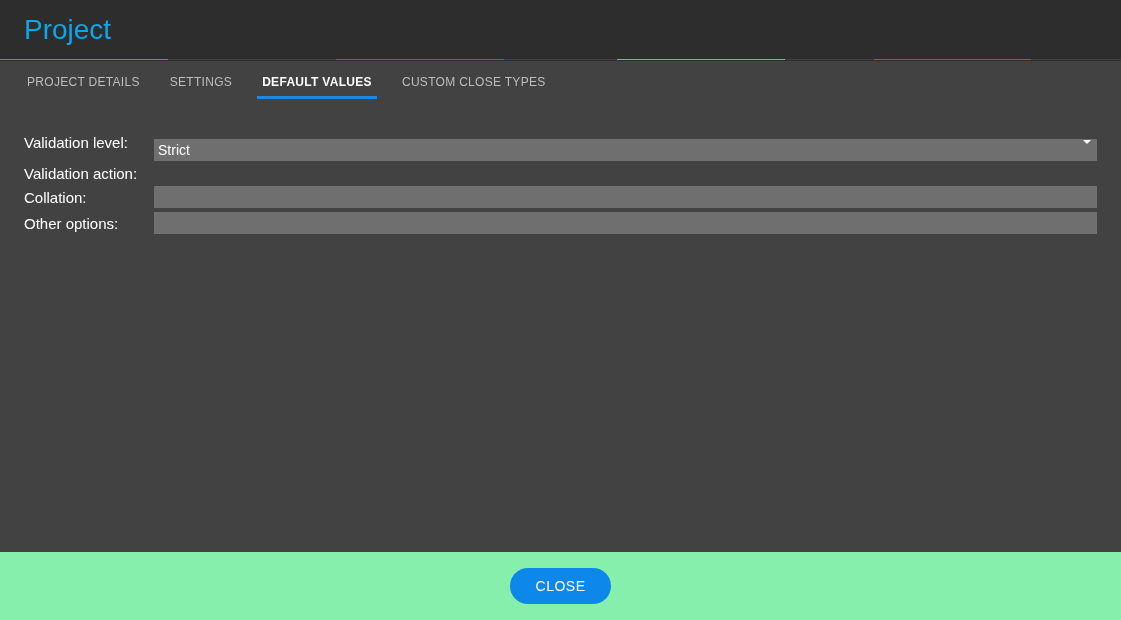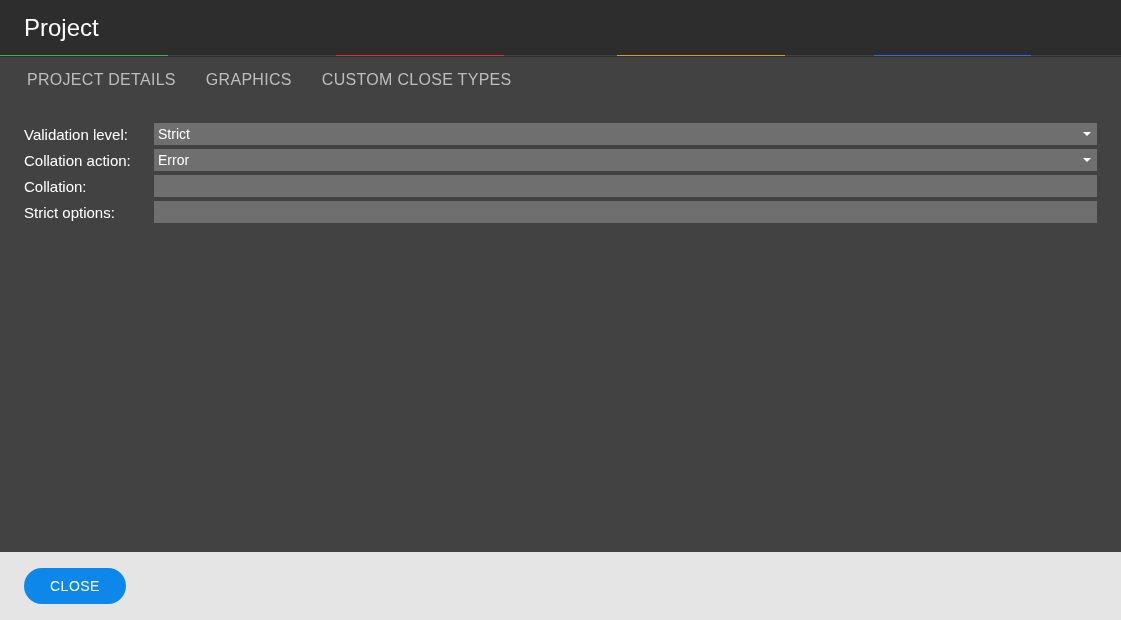--- a/index.html
+++ b/index.html
@@ -48,33 +48,33 @@
         #d29a2a 70%,
         #424242 70%,
         #424242 78%,
         #2a6fd2 78%,
         #2a6fd2 92%,
         #424242 92%,
         #424242 100%
       );
     }
     .header-title {
-      font-size: 24px;
+      font-size: 28px;
       font-weight: 400;
-      color: #ffffff;
+      color: #0ea5e9;
     }
     .tabs {
       display: flex;
       background: #424242;
       padding: 0 12px;
       gap: 0;
     }
     .tab {
       padding: 14px 15px 12px 15px;
-      font-size: 16px;
+      font-size: 12px;
       font-weight: 400;
       letter-spacing: 0.3px;
       color: #bdbdbd;
       cursor: pointer;
       position: relative;
       white-space: nowrap;
     }
     .tab.active {
       color: #ffffff;
       font-weight: 600;
@@ -123,37 +123,38 @@
       outline: none;
       line-height: 18px;
     }
     .text-input {
       padding-right: 4px;
     }
     .select-display {
       cursor: pointer;
       user-select: none;
       display: block;
+      margin-top: 16px;
     }
     .dropdown-arrow {
       position: absolute;
       right: 6px;
       top: 50%;
       transform: translateY(-50%);
       pointer-events: none;
       color: #ffffff;
     }
     .dropdown-arrow svg {
       display: block;
     }
     .footer {
-      background: #e5e5e5;
+      background: #86efac;
       padding: 16px 24px;
       display: flex;
-      justify-content: flex-start;
+      justify-content: center;
       align-items: center;
     }
     .close-btn {
       background: #0d87e9;
       color: #ffffff;
       border: none;
       border-radius: 20px;
       padding: 10px 26px;
       font-size: 14px;
       font-weight: 400;
@@ -166,59 +167,52 @@
 <body>
 
 <div class="dialog">
   <div class="header">
     <div class="header-title">Project</div>
     <div class="rainbow-line"></div>
   </div>
 
   <div class="tabs">
     <div class="tab">PROJECT DETAILS</div>
-    <div class="tab">GRAPHICS</div>
+    <div class="tab">SETTINGS</div>
+    <div class="tab active">DEFAULT VALUES</div>
     <div class="tab">CUSTOM CLOSE TYPES</div>
   </div>
 
   <div class="content">
 
     <div class="form-row">
       <div class="form-label">Validation level:</div>
       <div class="field-wrap">
         <div class="select-display">Strict</div>
         <span class="dropdown-arrow">
           <svg width="8" height="4" viewBox="0 0 8 4">
               <path d="M0 0 L4 4 L8 0 Z" fill="currentColor"></path>
             </svg>
         </span>
       </div>
     </div>
 
     <div class="form-row">
-      <div class="form-label">Collation action:</div>
-      <div class="field-wrap">
-        <div class="select-display">Error</div>
-        <span class="dropdown-arrow">
-          <svg width="8" height="4" viewBox="0 0 8 4">
-              <path d="M0 0 L4 4 L8 0 Z" fill="currentColor"></path>
-            </svg>
-        </span>
-      </div>
+      <div class="form-label">Validation action:</div>
     </div>
 
     <div class="form-row">
       <div class="form-label">Collation:</div>
       <div class="field-wrap">
         <input type="text" class="text-input" value="" style="">
       </div>
     </div>
 
     <div class="form-row">
-      <div class="form-label">Strict options:</div>
+      <div class="form-label">Other options:</div>
       <div class="field-wrap">
         <input type="text" class="text-input" value="" style="">
       </div>
     </div>
 
   </div>
 
   <div class="footer">
     <button class="close-btn">CLOSE</button>
   </div>

